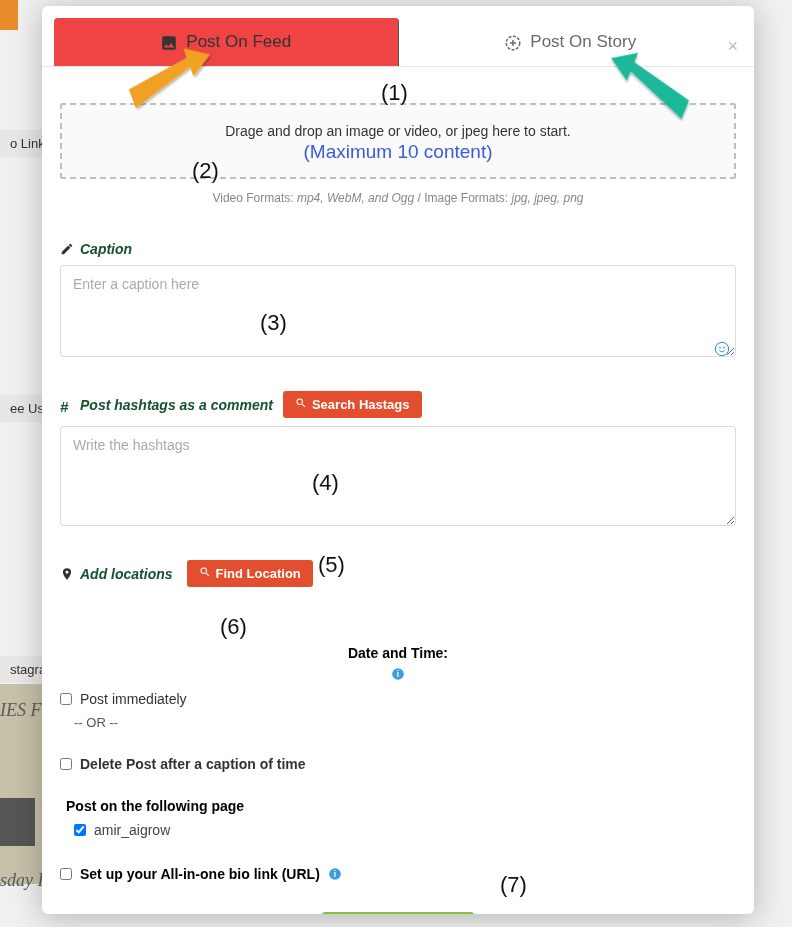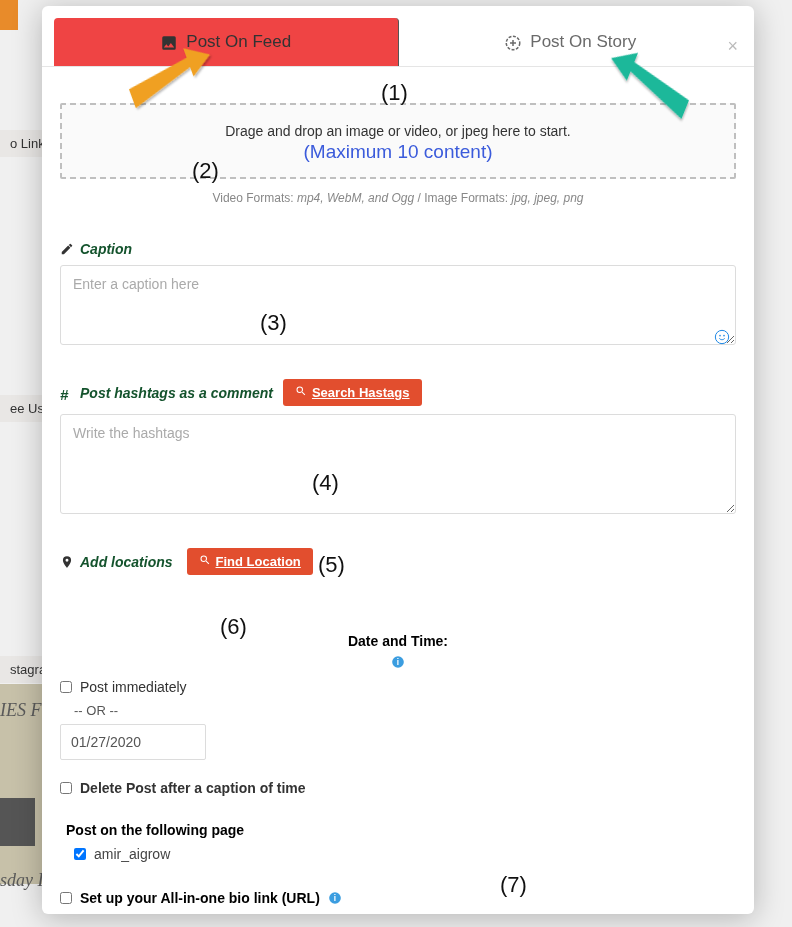--- a/index.html
+++ b/index.html
@@ -29,28 +29,28 @@
   .formats { text-align: center; font-size: 12px; color: #888; margin-top: 12px; }
   .formats i { font-style: italic; }
   .section-label { font-size: 14px; font-weight: bold; color: #14532d; display: flex; align-items: center; gap: 6px; margin-top: 36px; font-style: italic; }
   .section-label .ico { width: 14px; height: 14px; display: inline-flex; }
   .textarea-wrap { position: relative; margin-top: 8px; }
   textarea {
     width: 100%; border: 1px solid #dcdcdc; border-radius: 3px; padding: 10px 12px;
     font-size: 14px; color: #333; resize: vertical; font-family: inherit;
   }
   textarea::placeholder { color: #aaa; }
-  .caption-ta { height: 80px; }
+  .caption-ta { height: 92px; }
   .hashtag-ta { height: 100px; }
   .emoji-ico { position: absolute; right: 6px; bottom: 4px; width: 16px; height: 16px; cursor: pointer; }
   .row-inline { display: flex; align-items: center; gap: 10px; margin-top: 30px; }
   .row-inline .section-label { margin-top: 0; }
   .btn-orange {
     background: #e24e2e; color: #fff; border: none; padding: 6px 12px;
-    font-size: 13px; border-radius: 3px; cursor: pointer; display: inline-flex; align-items: center; gap: 5px; font-weight: bold; text-decoration: underline;
+    font-size: 13px; border-radius: 3px; cursor: pointer; display: inline-flex; align-items: center; gap: 5px; font-weight: bold;
   }
   .btn-orange .ico svg { width: 12px; height: 12px; fill: #fff; }
   .loc-row { margin-top: 30px; display: flex; align-items: center; gap: 14px; }
   .dt-label { font-size: 14px; font-weight: bold; display: flex; align-items: center; gap: 6px; margin-top: 36px; flex-direction: column; }
   .info-i { width: 14px; height: 14px; }
   .check-row { display: flex; align-items: center; gap: 8px; font-size: 14px; color: #333; margin-top: 10px; }
   .or-sep { font-size: 13px; color: #555; margin: 8px 0 6px 14px; }
   .dt-inputs { display: flex; gap: 28px; margin-top: 4px; }
   .dt-inputs input {
     width: 146px; padding: 9px 10px; border: 1px solid #dcdcdc; border-radius: 2px;
@@ -184,21 +184,20 @@
             <text x="12" y="17" text-anchor="middle" fill="#fff" font-size="14" font-weight="bold">i</text>
           </svg>
       </span>
     </div>
     <label class="check-row">
       <input type="checkbox" style="">
       <span>Post immediately</span>
     </label>
     <div class="or-sep">-- OR --</div>
     <div class="dt-inputs">
-      <input type="text" value="01/27/2020" style="">
     </div>
 
     <label class="check-row bold-check">
       <input type="checkbox" style="">
       <span>Delete Post after a caption of time</span>
     </label>
 
     <div class="page-label">
       <span class="ico">
         <svg viewBox="0 0 24 24">

